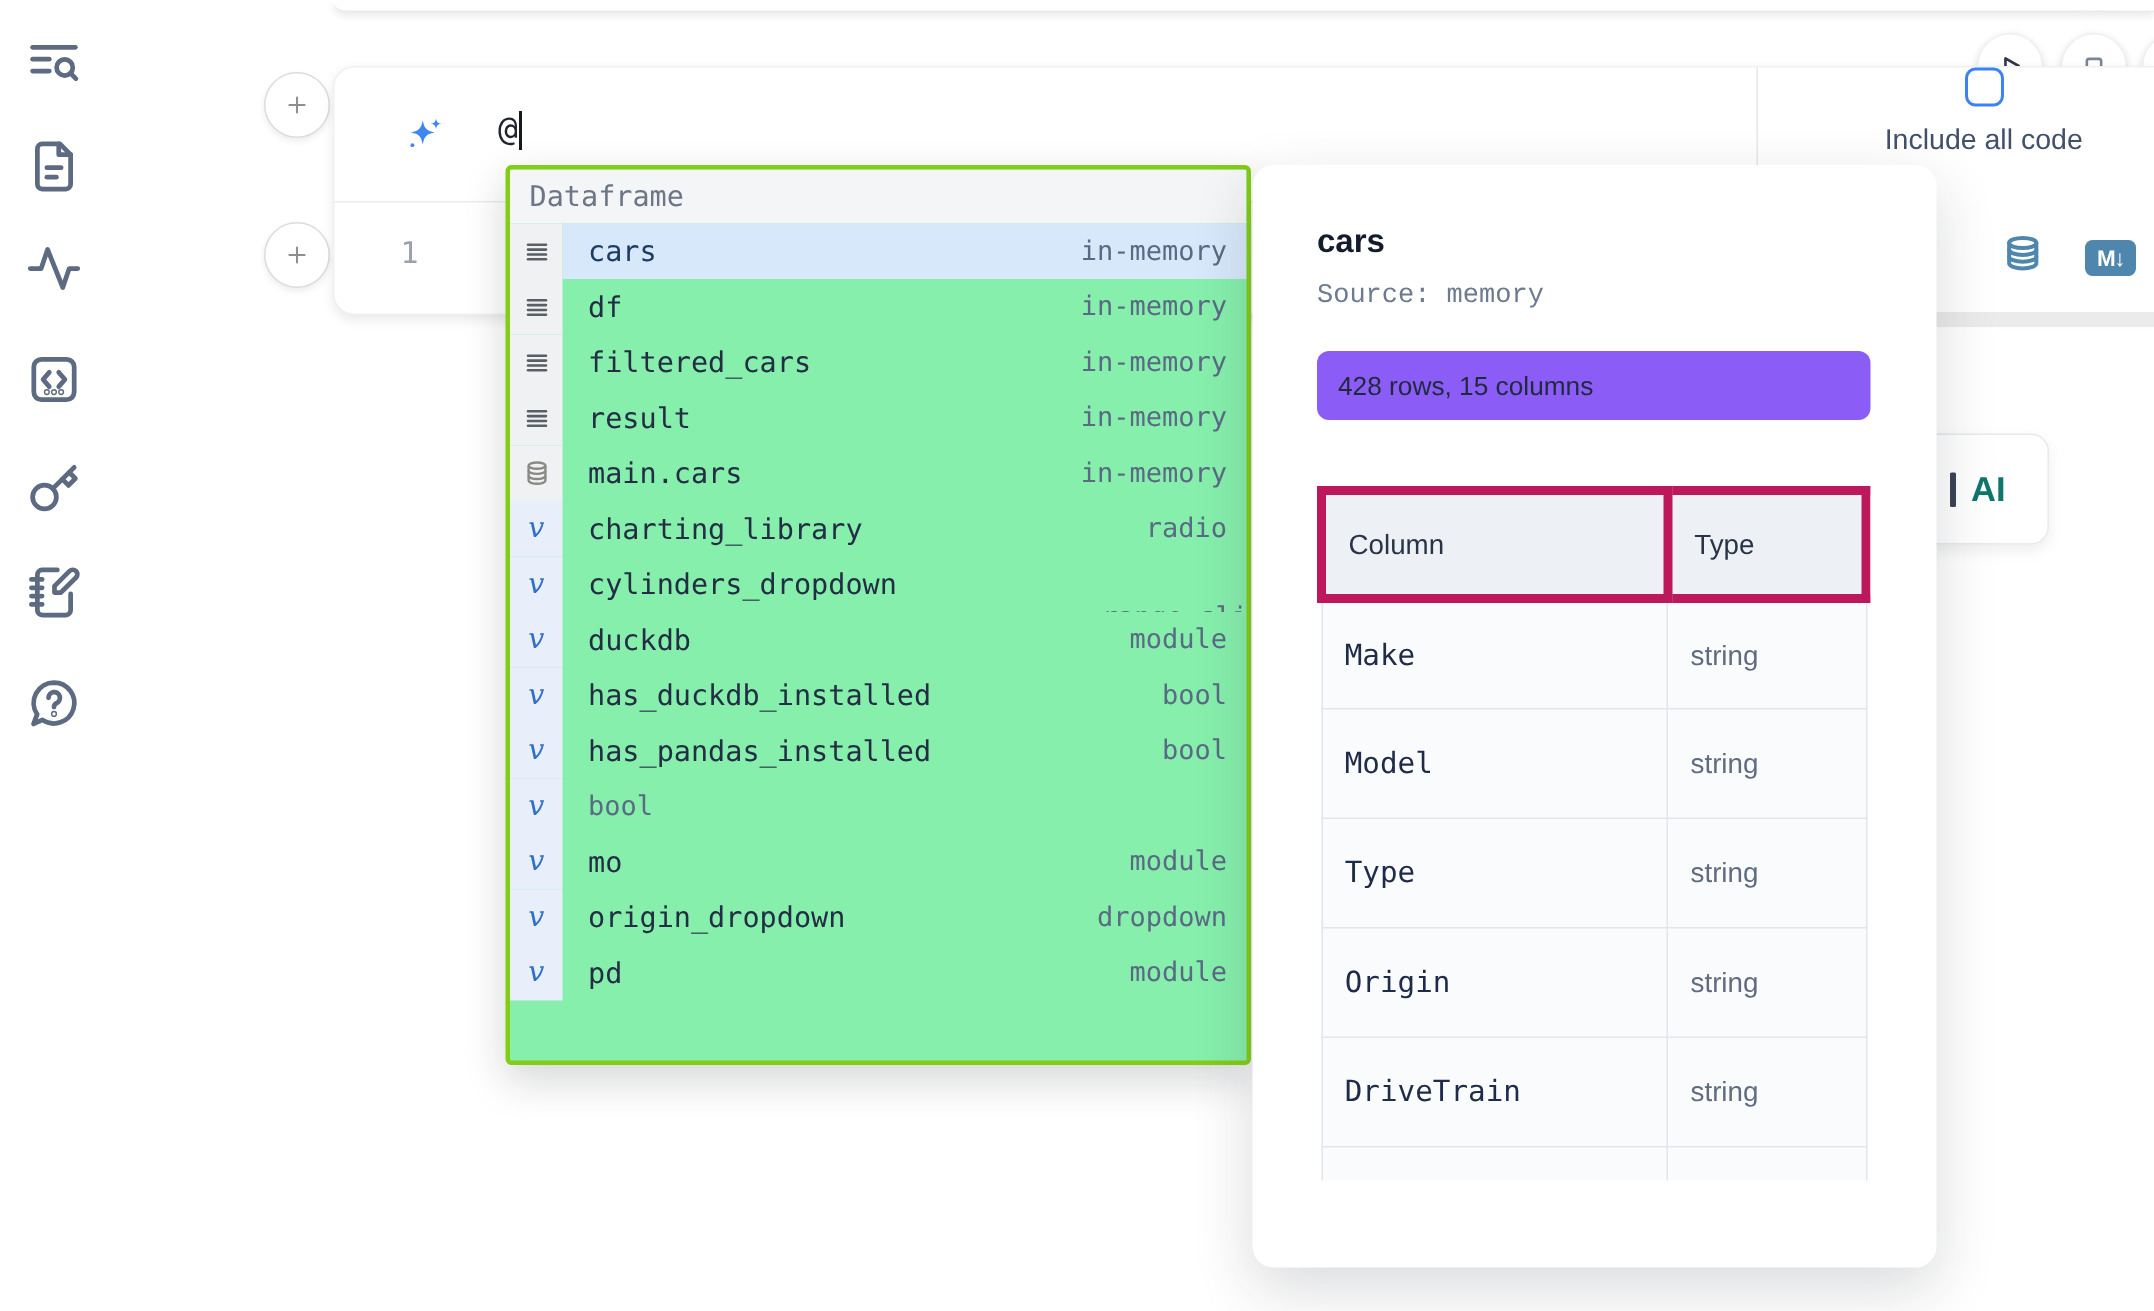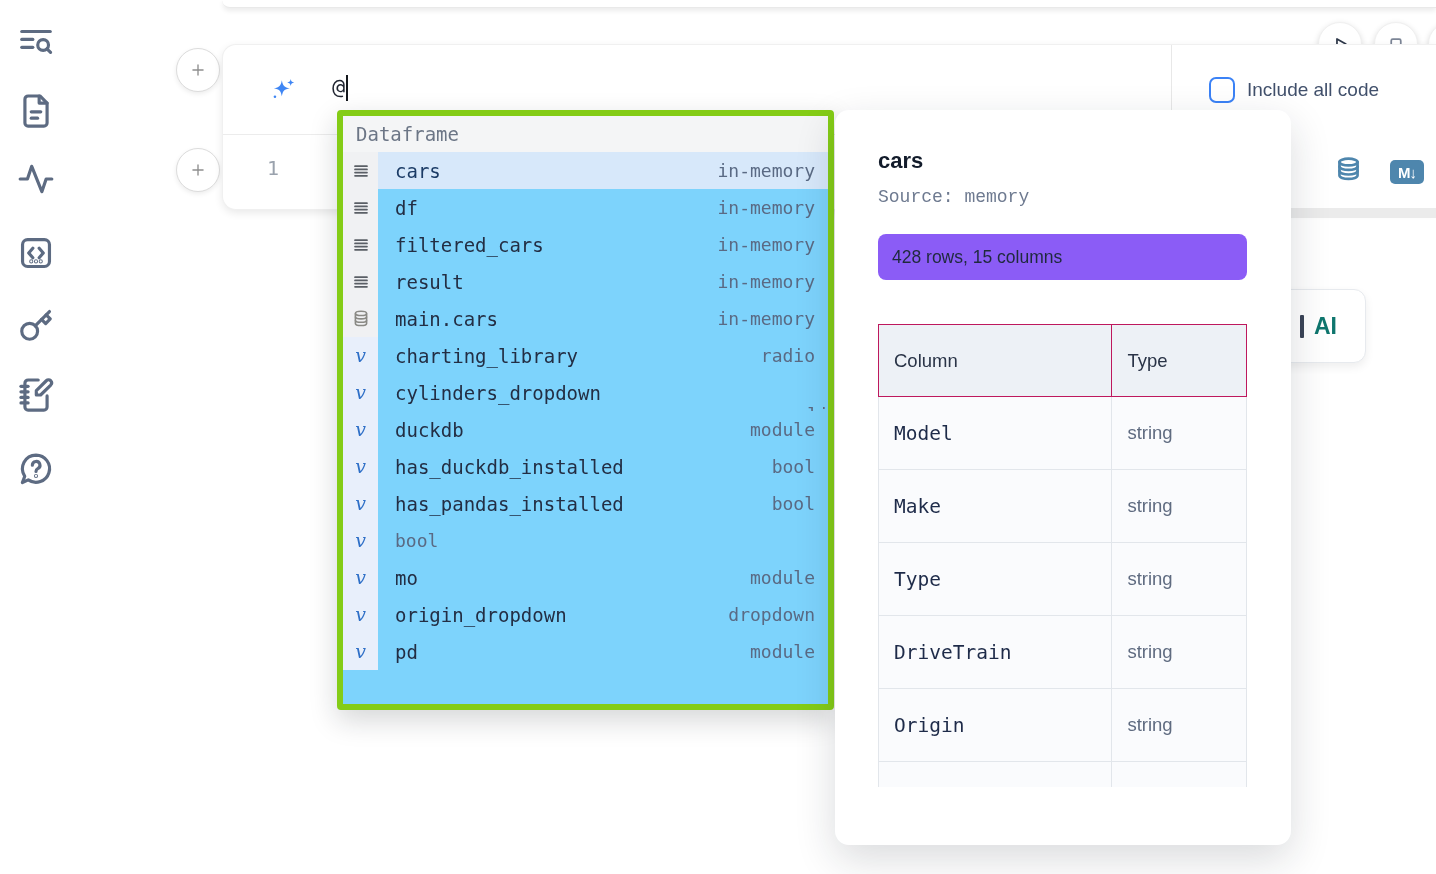--- a/index.html
+++ b/index.html
@@ -40,21 +40,21 @@
           display:flex; }
   .editor-col { width:948px; display:flex; flex-direction:column; }
   .ai-row { position:relative; height:90px; border-bottom:1px solid #ececec; }
   .sparkle { position:absolute; left:46px; top:31px; width:28px; height:28px; }
   .ai-prompt { position:absolute; left:109px; top:29px; font-size:22px; color:#1f2430; }
   .caret { display:inline-block; width:2px; height:26px; background:#15181d;
            vertical-align:middle; margin-left:1px; }
   .code-row { position:relative; flex:1; }
   .line-no { position:absolute; left:44px; top:21px; font-size:20px; color:#9aa2ad; }
   .right-col { flex:1; border-left:1px solid #e8e8e8; display:flex; flex-direction:column; }
-  .cb-row { height:90px; display:flex; align-items:center; padding-left:37px; gap:12px; }
+  .cb-row { height:90px; display:flex; align-items:center; padding-left:37px; gap:12px;flex-direction:column; }
   .checkbox { width:26px; height:26px; border:2.5px solid #3b82f6; border-radius:7px;
               background:#fff; cursor:pointer; flex:none; }
   .cb-label { font-size:19px; color:#41506b; white-space:nowrap; }
   .icons-row { flex:1; display:flex; align-items:center; justify-content:flex-end;
                gap:27px; padding-right:12px; }
   .db-toggle svg { width:29px; height:30px; stroke:#4e86ad; stroke-width:2.2; fill:none;
                    stroke-linecap:round; }
   .md-badge { width:34px; height:24px; background:#4e86ad; border-radius:5px; color:#fff;
               display:flex; align-items:center; justify-content:center;
               font-size:15px; font-weight:bold; cursor:pointer; letter-spacing:-1px; }
@@ -67,21 +67,21 @@
   .ai-btn { position:absolute; left:1230px; top:289px; width:136px; height:74px; z-index:5;
             background:#fff; border:1px solid #e7eaee; border-radius:12px;
             box-shadow:0 4px 10px rgba(0,0,0,.07);
             display:flex; align-items:center; justify-content:flex-end;
             gap:10px; padding-right:28px; cursor:pointer; }
   .ai-btn .stub { width:4px; height:23px; background:#3a4457; border-radius:1px; }
   .ai-btn .lbl { font-size:23px; font-weight:bold; color:#0f766e; }
 
   
   .dropdown { position:absolute; left:337px; top:110px; width:497px; height:600px; z-index:10;
-              background:#7dd3fc; border:6px solid #84cc16; border-radius:4px;
+              background:#86efac; border:3px solid #84cc16; border-radius:4px;
               box-shadow:0 10px 28px rgba(20,25,35,.18); overflow:hidden; }
   .ac-header { height:36px; background:#f4f5f6; display:flex; align-items:center;
                padding-left:13px; font-family:"DejaVu Sans Mono",monospace;
                font-size:19px; color:#6c7686; }
   .ac-row { height:37px; display:flex; cursor:pointer; }
   .ac-gutter { width:35px; flex:none; background:#f0f1f3; display:flex;
                align-items:center; justify-content:center; }
   .ac-row.var .ac-gutter { background:#e8effb; }
   .ac-main { flex:1; display:flex; align-items:center; justify-content:space-between;
              padding:0 13px 0 17px; overflow:hidden; }
@@ -101,21 +101,21 @@
   .popup { position:absolute; left:835px; top:110px; width:456px; height:735px; z-index:20;
            background:#fff; border-radius:14px; box-shadow:0 14px 40px rgba(25,30,45,.16);
            padding:38px 44px 0 43px; overflow:hidden; }
   .pv-title { font-size:22px; font-weight:bold; color:#131c2b; }
   .pv-source { margin-top:13px; font-size:18px; color:#6e7a90;font-family:Liberation Mono, monospace; }
   .pv-badge { margin-top:27px; height:46px; background:#8b5cf6; border-radius:8px;
               display:flex; align-items:center; padding-left:14px;
               font-size:17.5px; color:#1f2a3d; }
   .pv-tablewrap { margin-top:44px; max-height:463px; overflow:hidden; }
   .pv-table { width:100%; border-collapse:collapse; }
-  .pv-table th { height:72px; background:#edf1f6; border:1px solid #be185d;
+  .pv-table th { height:72px; background:#edf1f6; border:6px solid #be185d;
                  text-align:left; padding-left:15px; font-weight:normal;
                  font-size:18.5px; color:#2a3447; }
   .pv-table td { height:73px; border:1px solid #e2e6eb; background:#fafbfd; padding-left:15px; }
   .pv-table td.cname { font-family:"DejaVu Sans Mono",monospace; font-size:19.5px; color:#1e2b49; }
   .pv-table td.ctype { font-size:18.5px; color:#5f6b80; }
   .pv-table .w1 { width:234px; } .pv-table .w2 { width:135px; }
 </style>
 </head>
 <body>
 
@@ -408,39 +408,39 @@
   <div class="pv-tablewrap">
     <table class="pv-table">
       <thead>
           <tr>
             <th class="w1">Column</th>
             <th class="w2">Type</th>
           </tr>
         </thead>
       <tbody>
           <tr>
+            <td class="cname">Make</td>
+            <td class="ctype">string</td>
+          </tr>
+          <tr>
             <td class="cname">Model</td>
             <td class="ctype">string</td>
           </tr>
           <tr>
-            <td class="cname">Make</td>
-            <td class="ctype">string</td>
-          </tr>
-          <tr>
             <td class="cname">Type</td>
             <td class="ctype">string</td>
           </tr>
           <tr>
+            <td class="cname">Origin</td>
+            <td class="ctype">string</td>
+          </tr>
+          <tr>
             <td class="cname">DriveTrain</td>
             <td class="ctype">string</td>
           </tr>
           <tr>
-            <td class="cname">Origin</td>
-            <td class="ctype">string</td>
-          </tr>
-          <tr>
             <td class="cname"></td>
             <td class="ctype"></td>
           </tr>
         </tbody>
     </table>
   </div>
 </div>
 
 </body></html>

